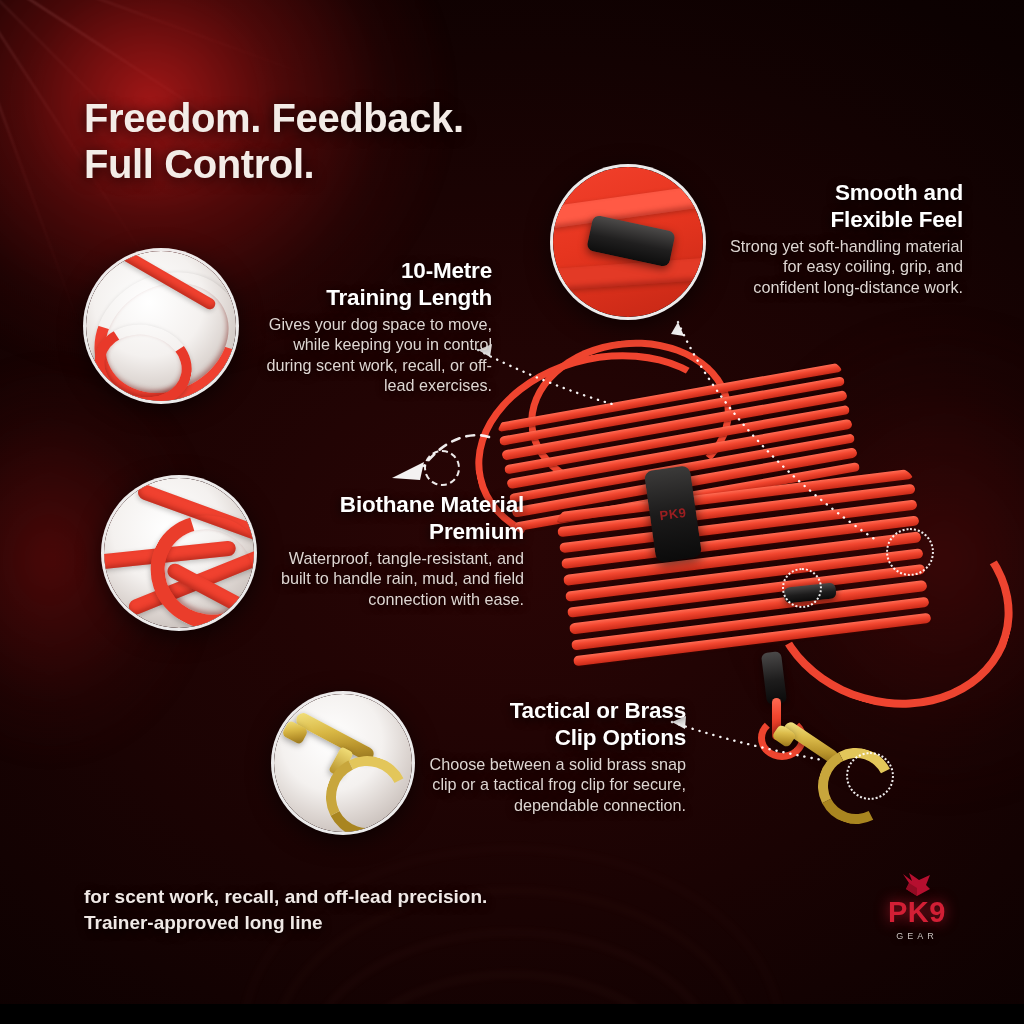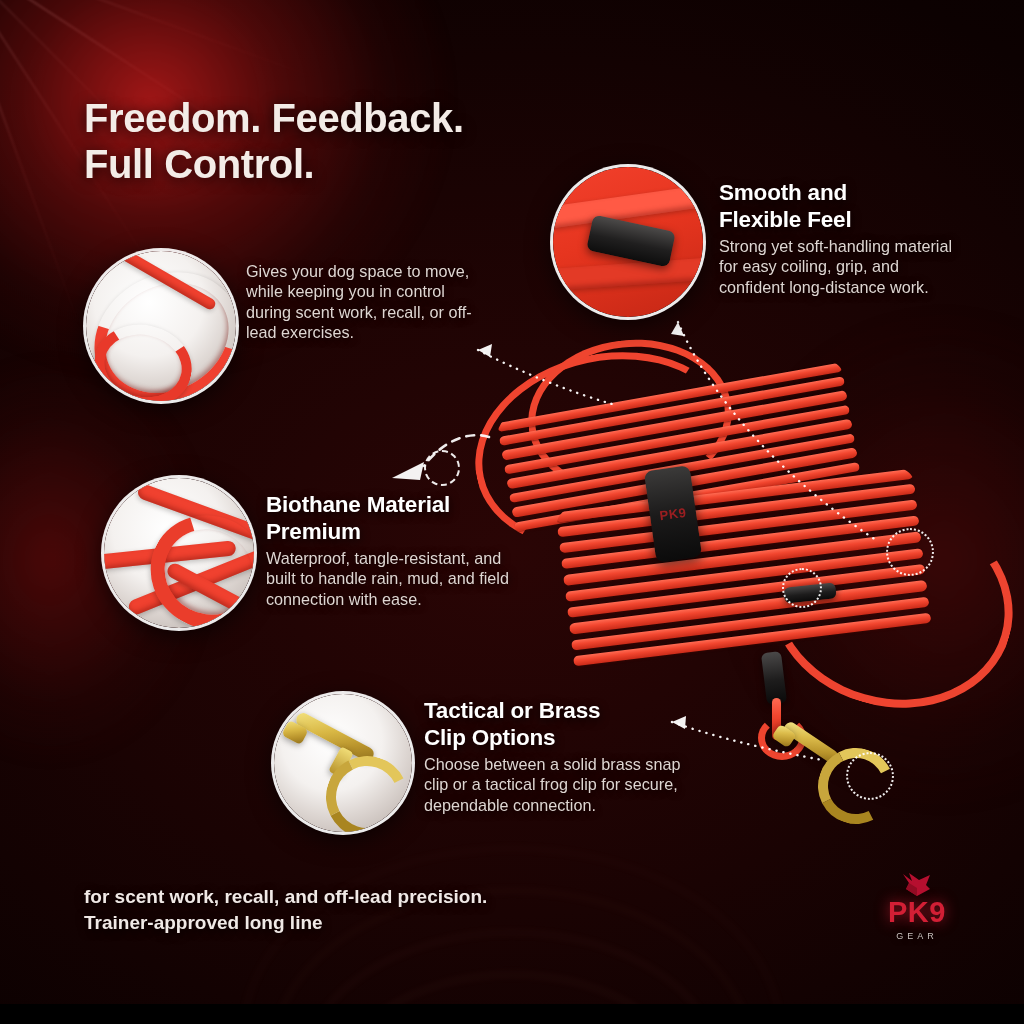--- a/index.html
+++ b/index.html
@@ -57,21 +57,21 @@
   
   .headline{
     position:absolute;left:84px;top:96px;width:620px;
     color:#f3ece7;font-size:40px;font-weight:700;line-height:1.14;
     letter-spacing:-.4px;
     text-shadow:0 2px 14px rgba(0,0,0,.8);
   }
   .headline span{display:block;}
 
   
-  .feature{position:absolute;}
+  .feature{position:absolute;text-align:right;}
   .f-title{
     color:#ffffff;font-weight:700;font-size:22.5px;line-height:1.18;
     letter-spacing:-.2px;margin:0 0 3px 0;
     text-shadow:0 2px 10px rgba(0,0,0,.85);
   }
   .f-title span{display:block;}
   .f-body{
     color:#ded6d2;font-size:16.2px;line-height:1.25;font-weight:400;
     text-shadow:0 1px 8px rgba(0,0,0,.85);
   }
@@ -280,20 +280,22 @@
                 border-color:#ef4030;border-top-color:transparent;border-right-color:transparent;
                 transform:rotate(-28deg);"></i>
       <i class="cord" style="left:8px;top:74px;width:78px;height:62px;border-width:10px;
                 border-color:#e8392a;border-top-color:transparent;
                 transform:rotate(12deg);"></i>
       <i class="cord-bar" style="left:24px;top:22px;width:112px;height:11px;transform:rotate(30deg);"></i>
     </div>
   </div>
   <div class="feature" style="left:246px;top:258px;width:246px;">
     <div class="f-title">
+      <span>10-Metre</span>
+      <span>Training Length</span>
     </div>
     <div class="f-body">Gives your dog space to move, while keeping you in control during scent work, recall, or off-lead exercises.</div>
   </div>
 
   <div class="inset" style="left:553px;top:167px;width:150px;height:150px;">
     <div class="disc">
       <div class="photo-red"></div>
       <i class="cord-bar" style="left:-10px;top:28px;width:178px;height:22px;background:#ff5a45;transform:rotate(-8deg);"></i>
       <i class="cord-bar" style="left:-10px;top:96px;width:178px;height:22px;background:#e33a26;transform:rotate(-4deg);"></i>
       <i class="sleeve" style="left:36px;top:56px;width:84px;height:36px;transform:rotate(12deg);"></i>

